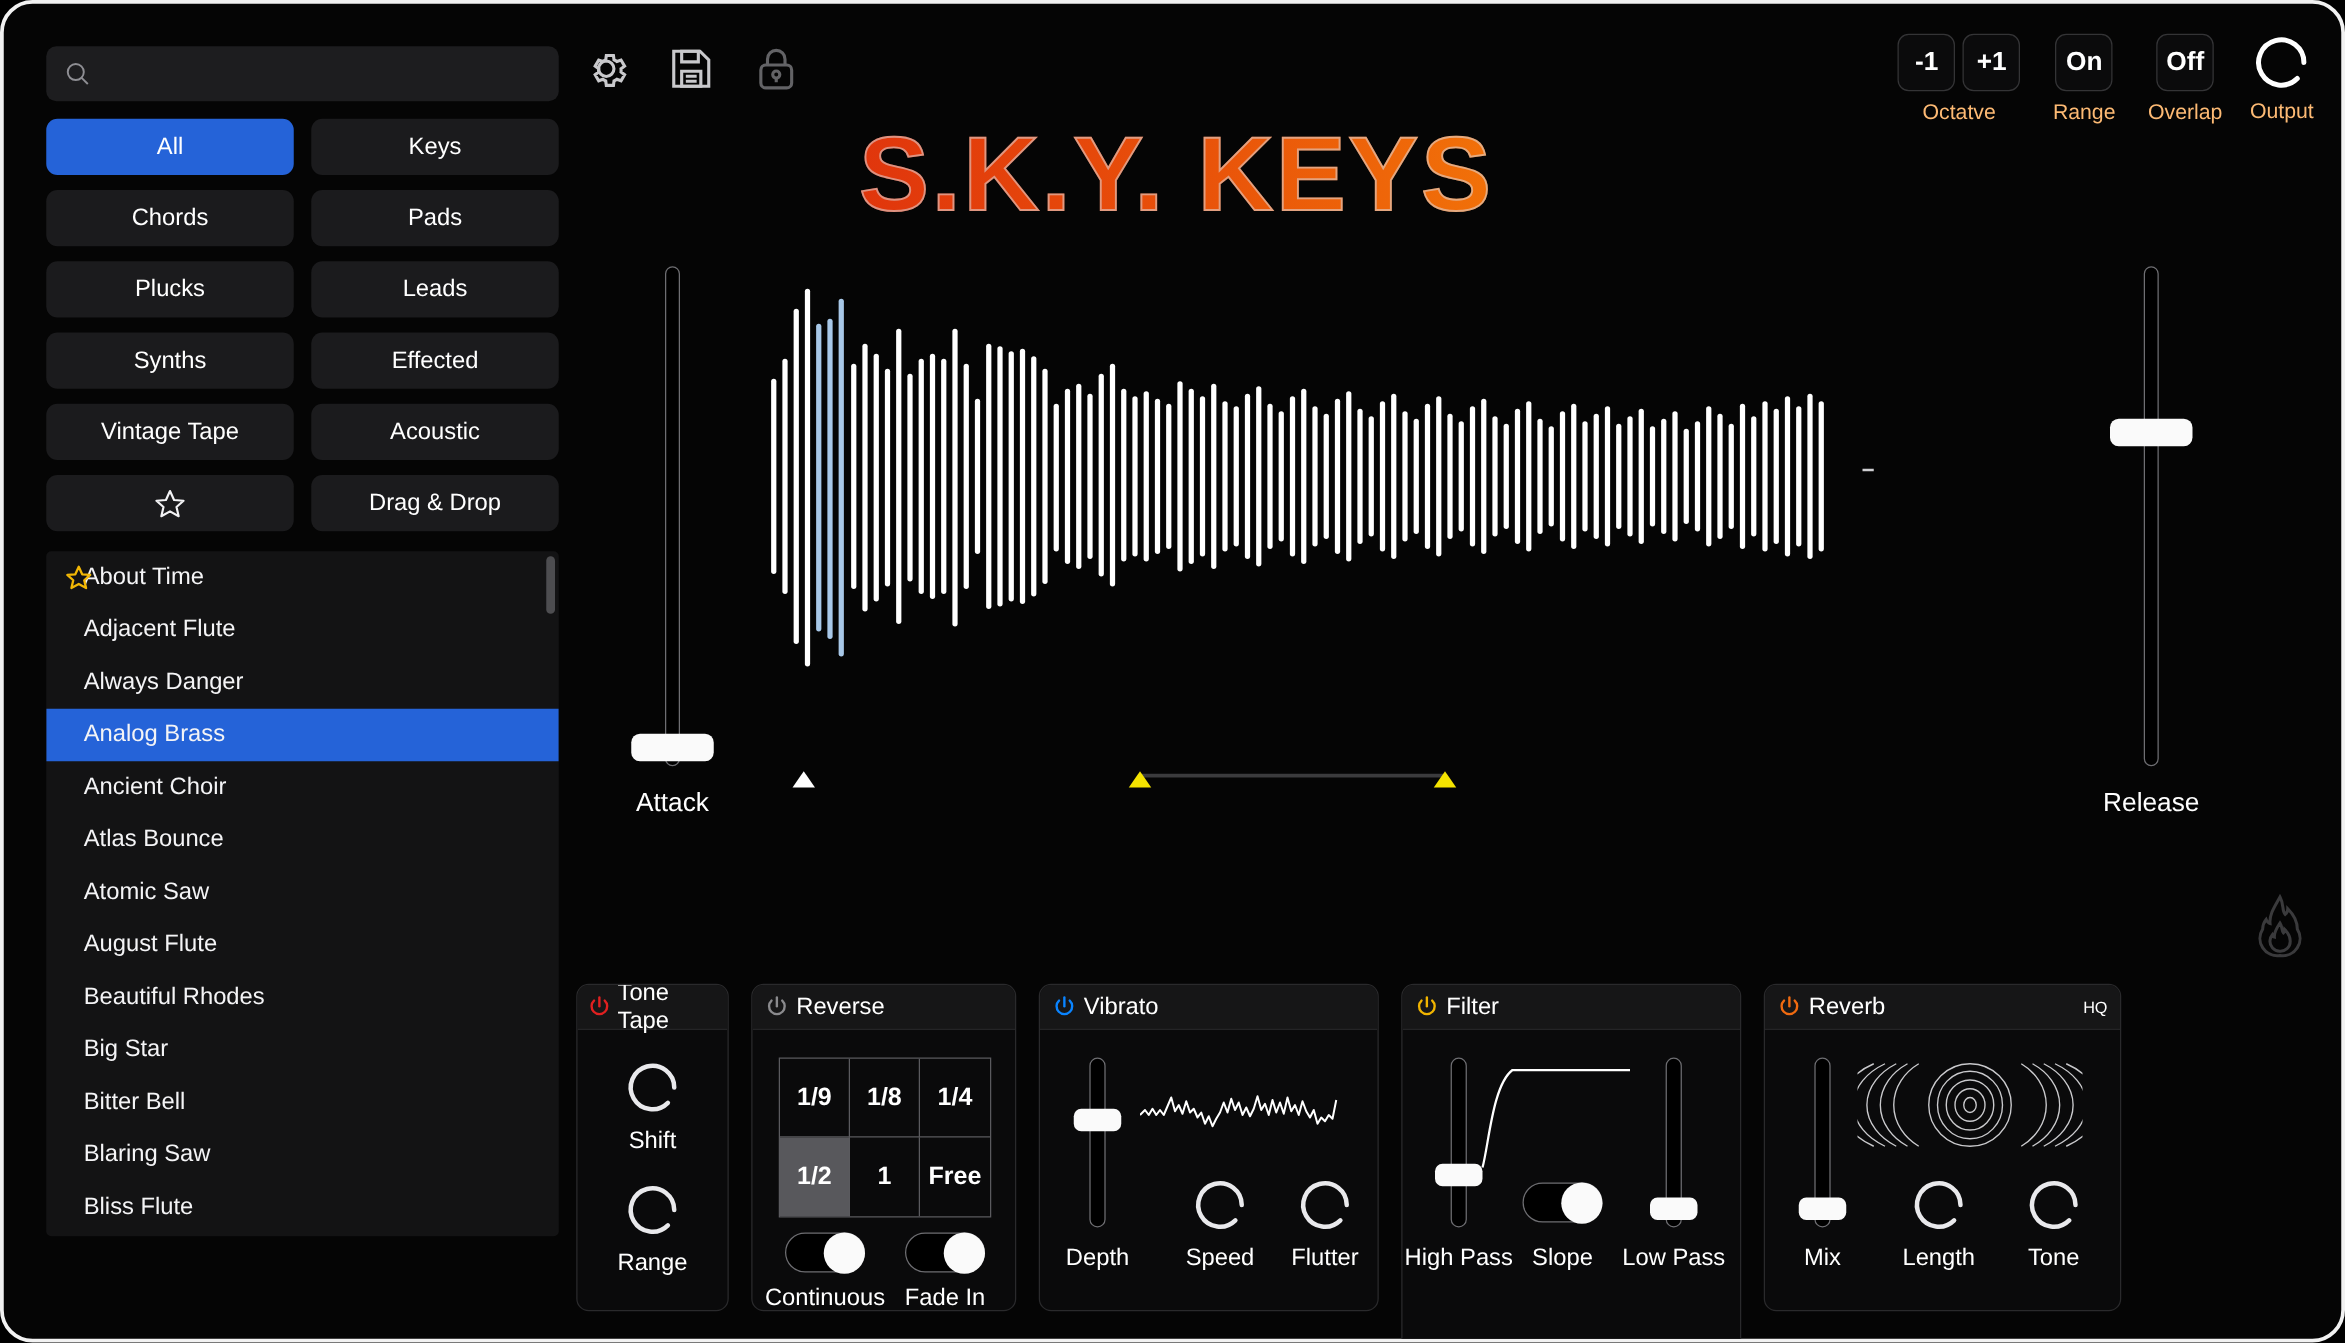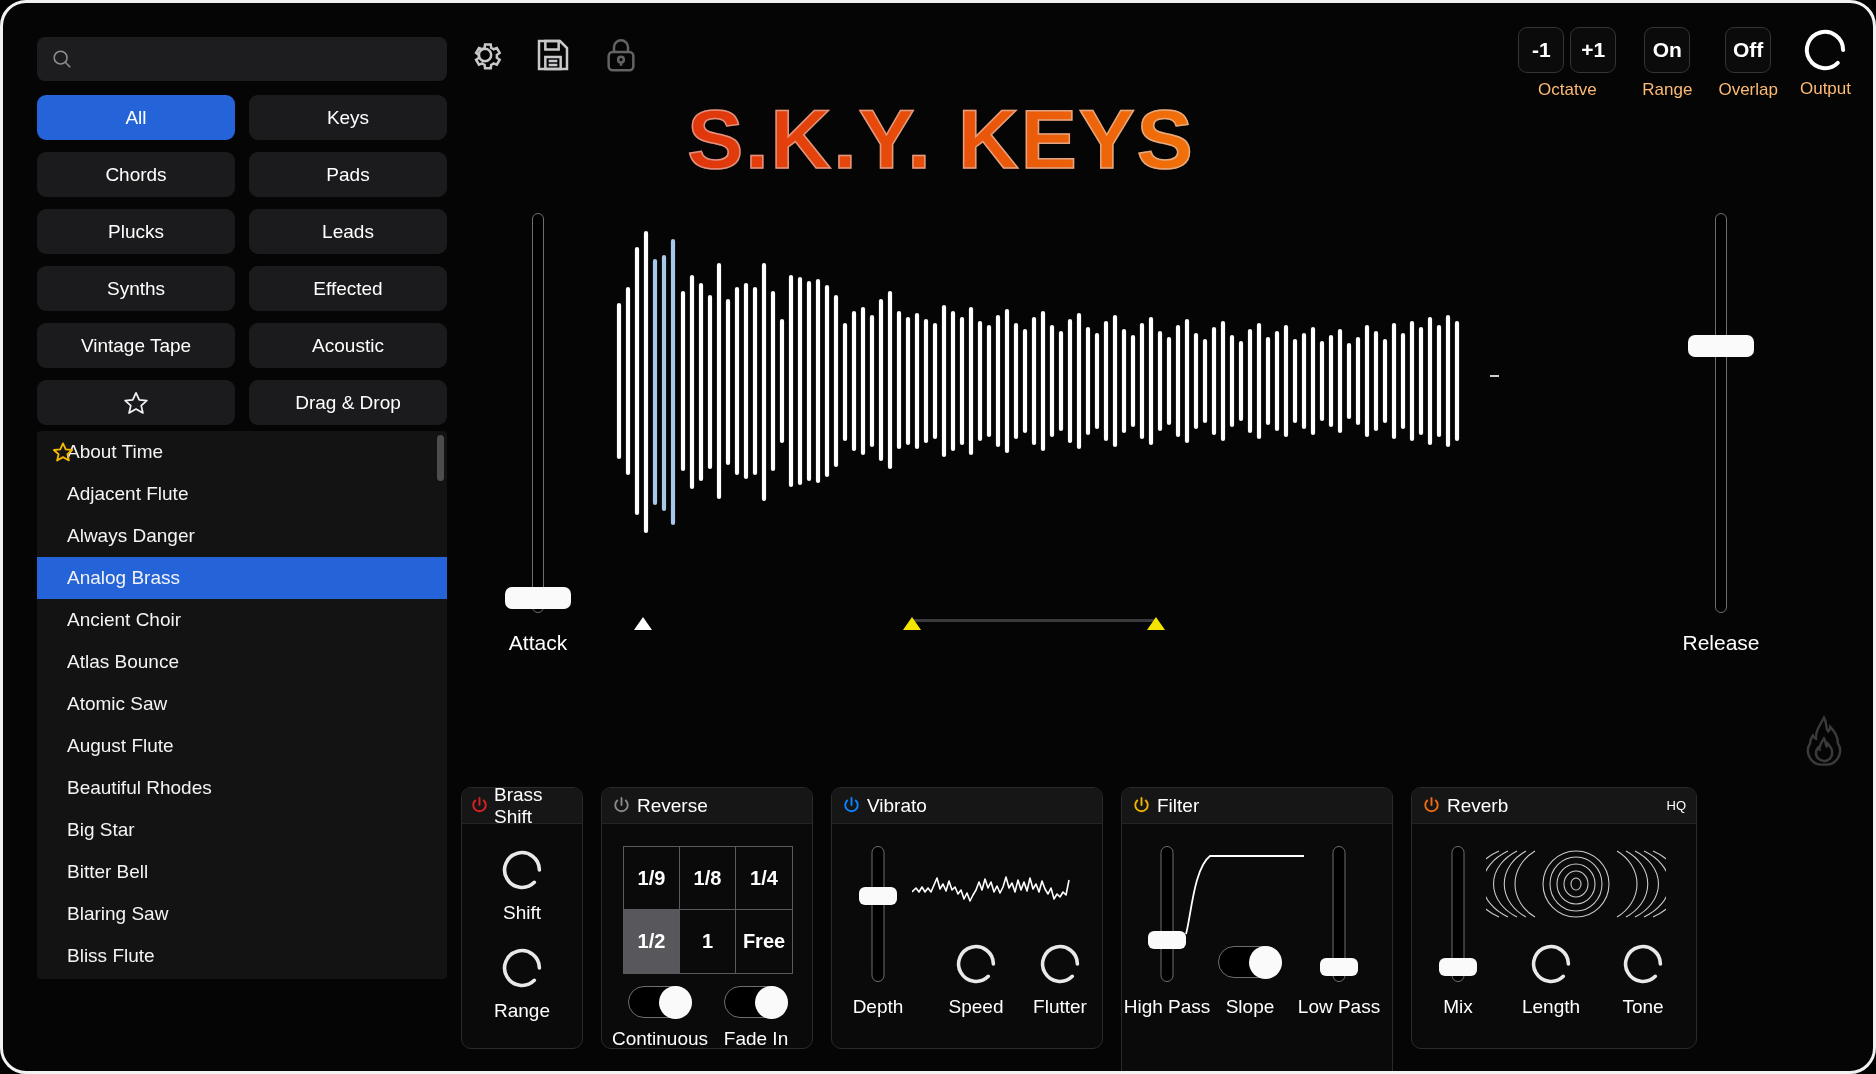--- a/index.html
+++ b/index.html
@@ -50,21 +50,21 @@
     border: none; border-radius: 9px;
     color: #fff; font-size: 19px;
     font-family: "Liberation Sans", sans-serif;
     display: flex; align-items: center; justify-content: center;
     cursor: pointer;
   }
   .cat-btn.active { background: #2563d8; }
   .star-outline { width: 26px; height: 26px; display:block; }
 
   .preset-list {
-    margin-top: 6px;
+    margin-top: 16px;
     width: 410px; height: 548px;
     background: #131314;
     border-radius: 4px;
     position: relative;
     overflow: hidden;
   }
   .preset-row {
     height: 42px;
     display: flex; align-items: center;
     padding-left: 30px;
@@ -517,21 +517,21 @@
   <div class="panels">
 
     <div class="panel" style="width:122px;height:262px;">
       <div class="panel-head" style="padding:0 8px;gap:5px;">
         <span>
           <svg class="pw" viewBox="0 0 24 24" fill="none" stroke="#e02020" stroke-width="2.4" stroke-linecap="round">
             <path d="M12 2.4v9"></path>
               <path d="M6.6 5.6a7.9 7.9 0 1 0 10.8 0"></path>
           </svg>
         </span>
-        <span class="panel-title">Brass Shift</span>
+        <span class="panel-title">Tone Tape</span>
       </div>
       <div class="panel-body">
         <span class="knob" style="left:50%;top:22px;">
           <svg width="48" height="48" viewBox="0 0 40 40" fill="none">
             <path d="M20 5.5 a14.5 14.5 0 1 1 -10.25 4.25" stroke="#e9e9ec" stroke-width="3" stroke-linecap="round" transform="rotate(135 20 20)"></path>
           </svg>
         </span>
         <span class="ctl-label" style="left:50%;top:78px;">Shift</span>
         <span class="knob" style="left:50%;top:120px;">
           <svg width="48" height="48" viewBox="0 0 40 40" fill="none">

